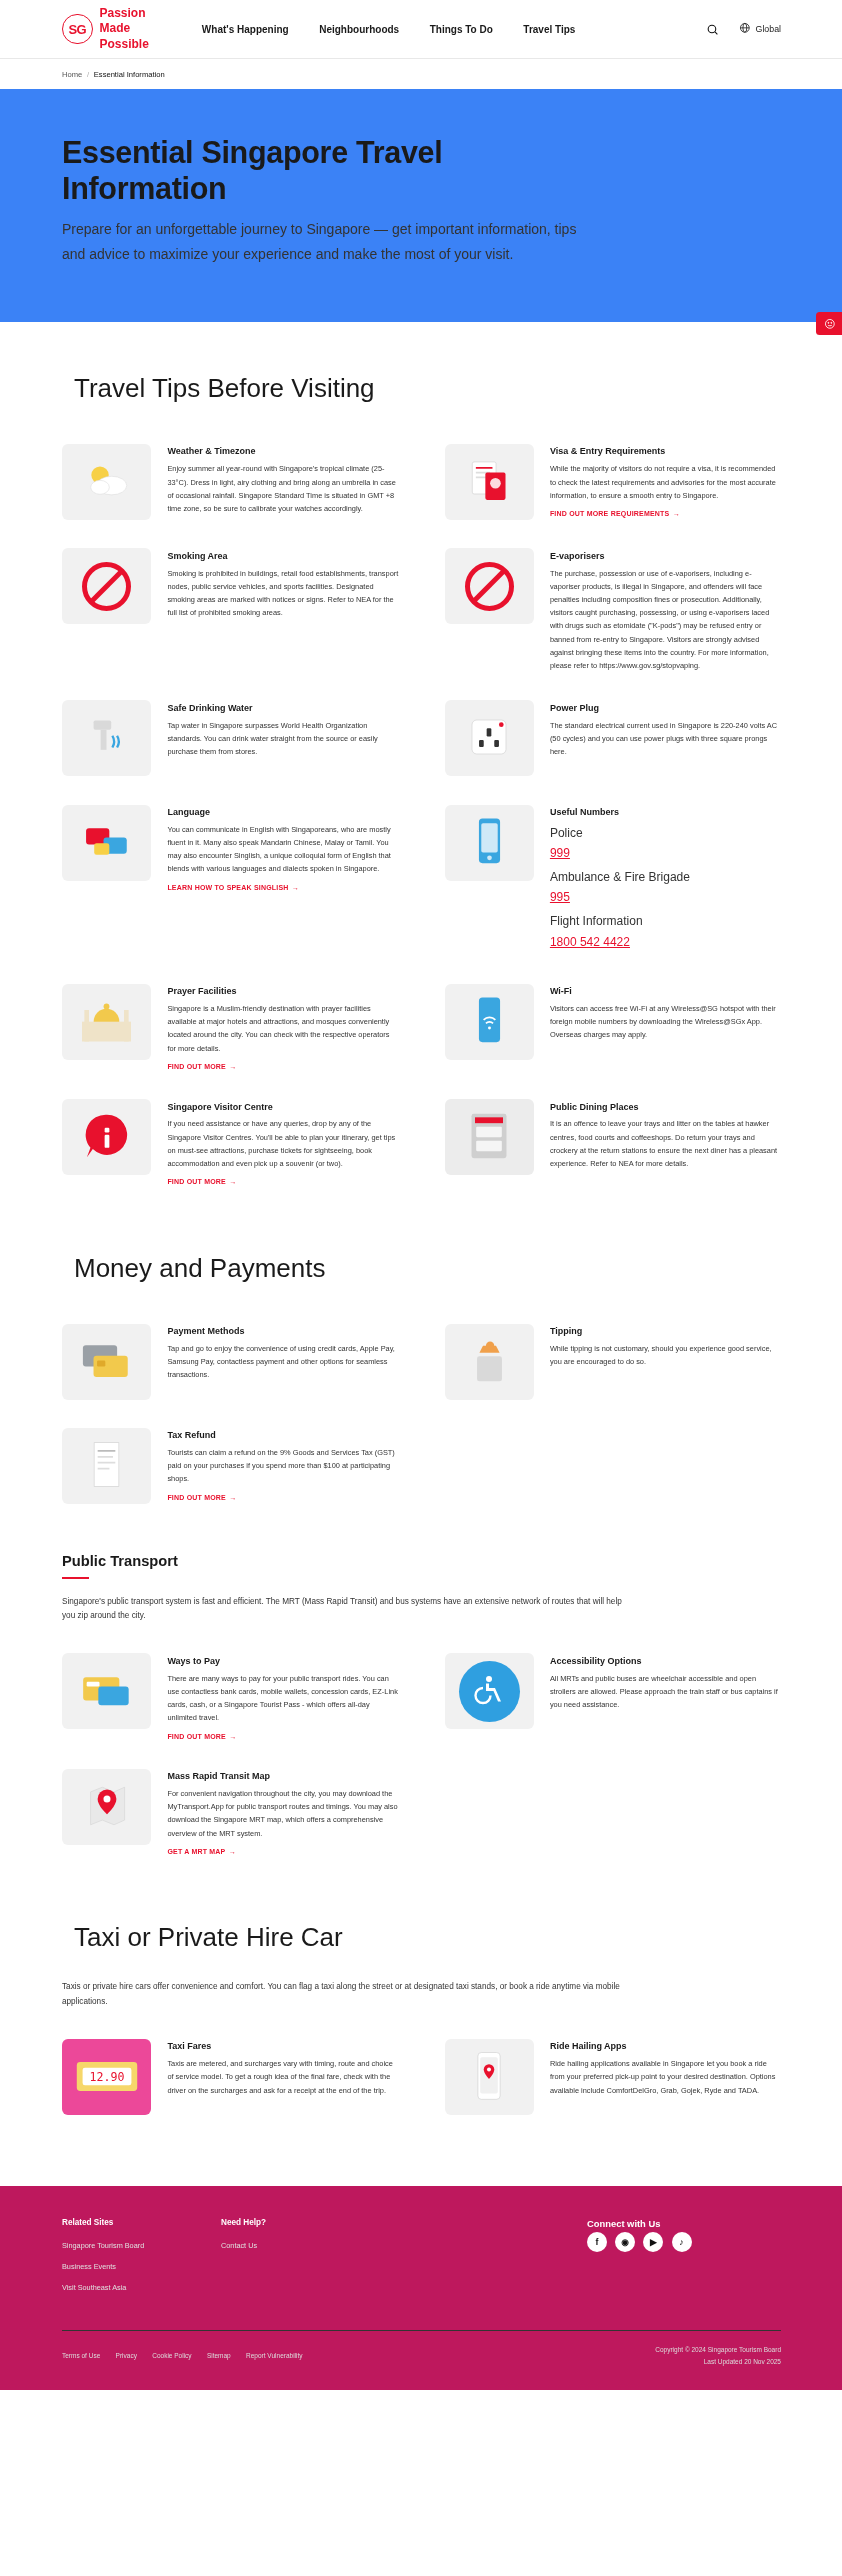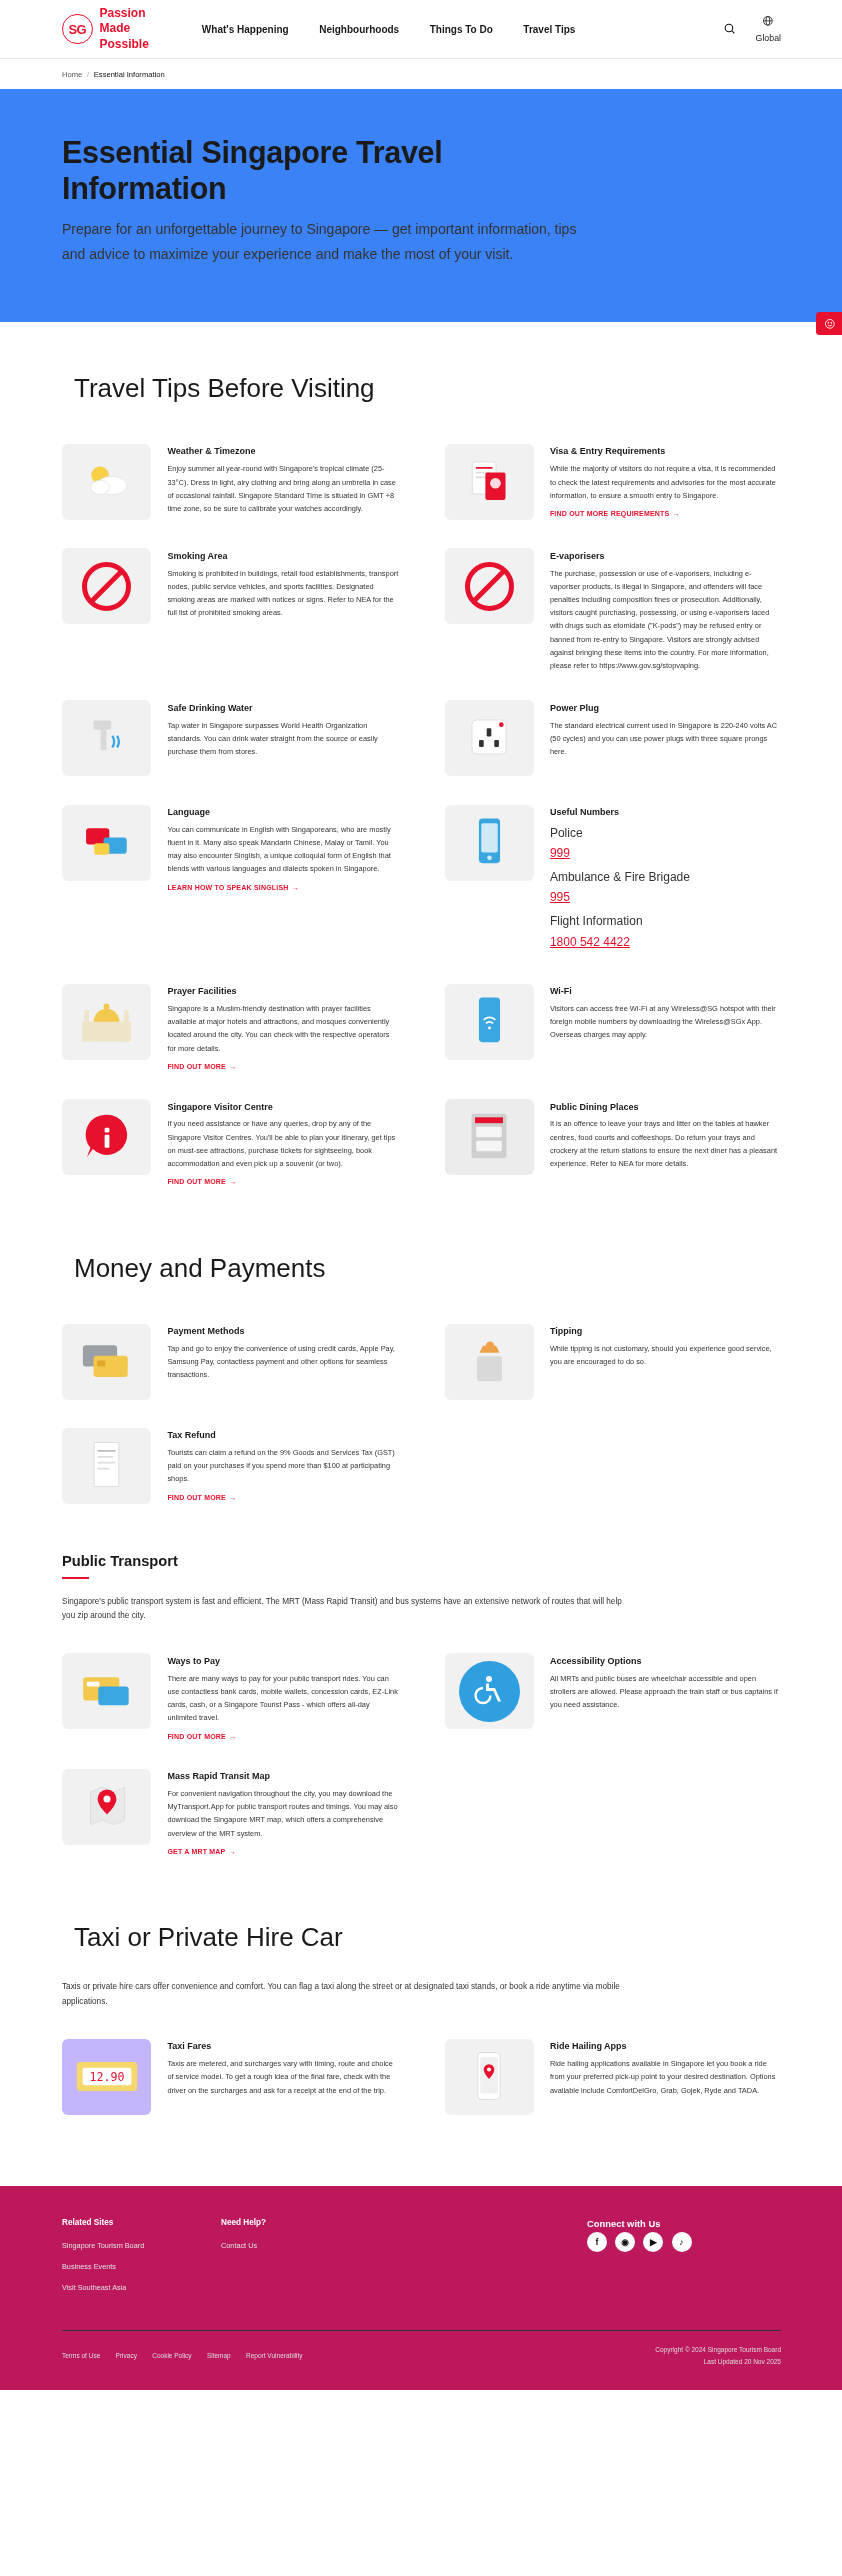--- a/index.html
+++ b/index.html
@@ -37,21 +37,21 @@
   }
   .logo-text { font-size: 12px; line-height: 1.3; color: #e8112d; font-weight: bold; }
   .nav { display: flex; gap: 30.5px; font-size: 10px; font-weight: bold; }
   .nav-item { cursor: pointer; }
   .topbar-right {
     margin-left: auto;
     display: flex; align-items: center; gap: 20px;
     font-size: 8.8px;
   }
   .icon-circle { display: inline-flex; align-items: center; justify-content: center; }
-  .globe-wrap { display: flex; align-items: center; gap: 5.3px; flex-direction: column; }
+  .globe-wrap { display: flex; align-items: center; gap: 5.3px; }
 
   
   .crumbs {
     padding: 10.6px 62px;
     font-size: 7.6px;
     color: #555;
     display: flex; align-items: center; gap: 4.7px;
     background: #fff;
   }
   .crumbs .sep { color: #aaa; }
@@ -580,21 +580,21 @@
   </div>
 </div>
 
 <div class="section">
   <h2>Taxi or Private Hire Car</h2>
   <div class="lead">Taxis or private hire cars offer convenience and comfort. You can flag a taxi along the street or at designated taxi stands, or book a ride anytime via mobile applications.</div>
 
   <div class="grid">
 
     <div class="card">
-      <div class="thumb" style="background:#c4b5fd;">
+      <div class="thumb" style="background:#ec4899;">
         <div>
           <svg width="68" height="43" viewBox="0 0 116 74">
             <rect x="6" y="12" width="104" height="50" rx="6" fill="#f6d76a"></rect>
             <rect x="16" y="22" width="84" height="30" rx="4" fill="#fff"></rect>
             <text x="58" y="44" font-size="20" font-family="monospace" text-anchor="middle" fill="#e8112d">12.90</text>
           </svg>
         </div>
       </div>
       <div class="card-body">
         <div class="card-title">Taxi Fares</div>

